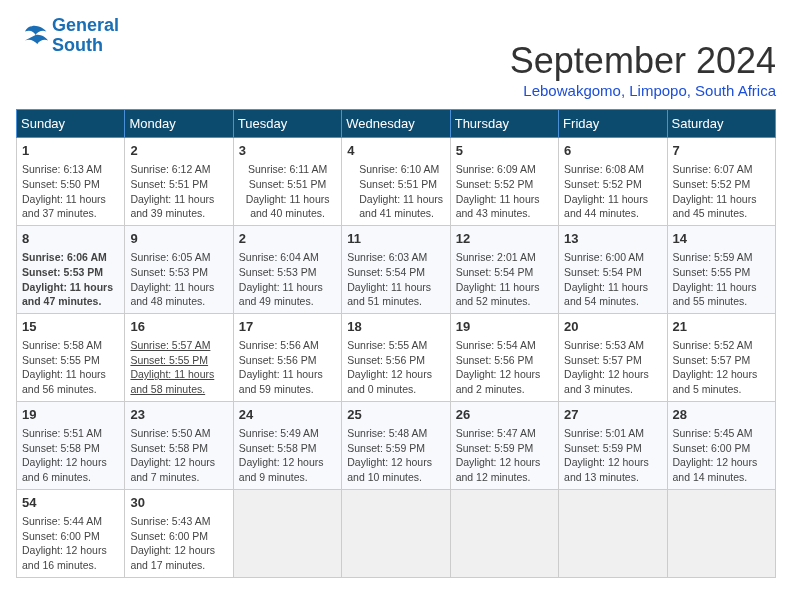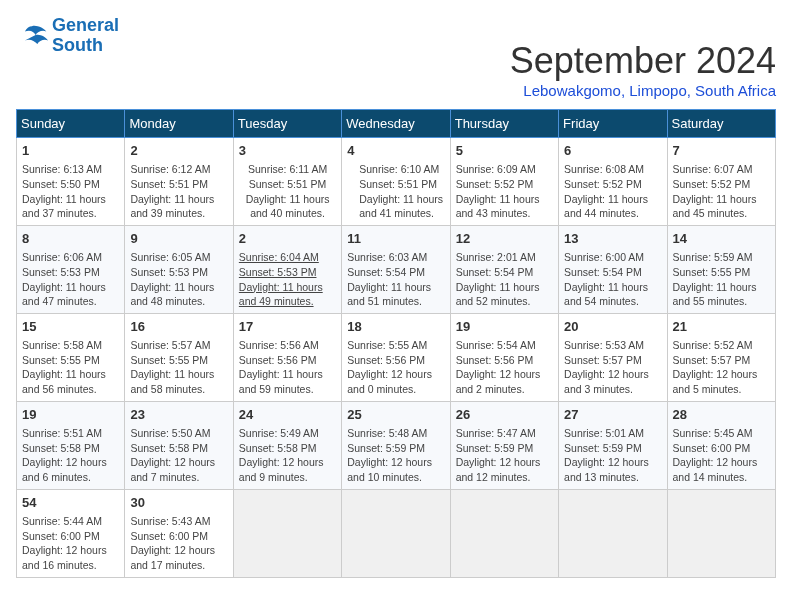--- a/index.html
+++ b/index.html
@@ -170,35 +170,35 @@
           <span class="day-num">7</span>
           <div class="day-info" style="white-space: pre-wrap;">Sunrise: 6:07 AM
 Sunset: 5:52 PM
 Daylight: 11 hours
 and 45 minutes.</div>
         </td>
       </tr>
       <tr>
         <td>
           <span class="day-num">8</span>
-          <div class="day-info" style="white-space: pre-wrap;">Sunrise: 6:06 AM
+          <div class="day-info" style="white-space: pre-wrap; font-weight: bold;">Sunrise: 6:06 AM
 Sunset: 5:53 PM
 Daylight: 11 hours
 and 47 minutes.</div>
         </td>
         <td>
           <span class="day-num">9</span>
           <div class="day-info" style="white-space: pre-wrap;">Sunrise: 6:05 AM
 Sunset: 5:53 PM
 Daylight: 11 hours
 and 48 minutes.</div>
         </td>
         <td>
           <span class="day-num">2</span>
-          <div class="day-info" style="white-space: pre-wrap; text-decoration: underline;">Sunrise: 6:04 AM
+          <div class="day-info" style="white-space: pre-wrap;">Sunrise: 6:04 AM
 Sunset: 5:53 PM
 Daylight: 11 hours
 and 49 minutes.</div>
         </td>
         <td>
           <span class="day-num">11</span>
           <div class="day-info" style="white-space: pre-wrap;">Sunrise: 6:03 AM
 Sunset: 5:54 PM
 Daylight: 11 hours
 and 51 minutes.</div>
@@ -228,21 +228,21 @@
       <tr>
         <td>
           <span class="day-num">15</span>
           <div class="day-info" style="white-space: pre-wrap;">Sunrise: 5:58 AM
 Sunset: 5:55 PM
 Daylight: 11 hours
 and 56 minutes.</div>
         </td>
         <td>
           <span class="day-num">16</span>
-          <div class="day-info" style="white-space: pre-wrap;">Sunrise: 5:57 AM
+          <div class="day-info" style="white-space: pre-wrap; text-decoration: underline;">Sunrise: 5:57 AM
 Sunset: 5:55 PM
 Daylight: 11 hours
 and 58 minutes.</div>
         </td>
         <td>
           <span class="day-num">17</span>
           <div class="day-info" style="white-space: pre-wrap;">Sunrise: 5:56 AM
 Sunset: 5:56 PM
 Daylight: 11 hours
 and 59 minutes.</div>

